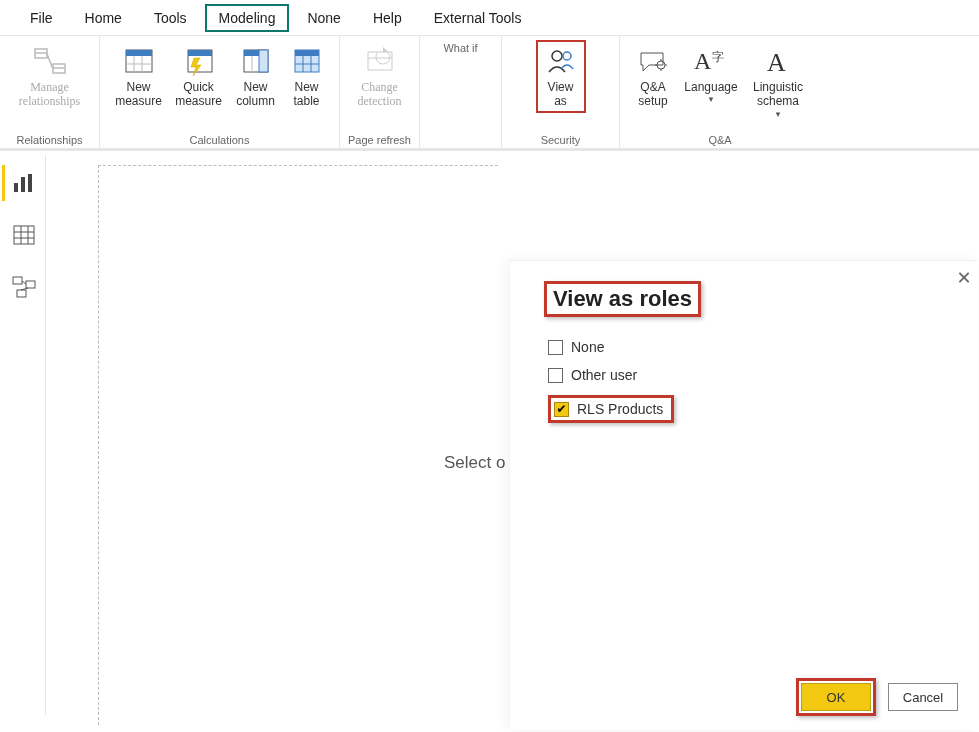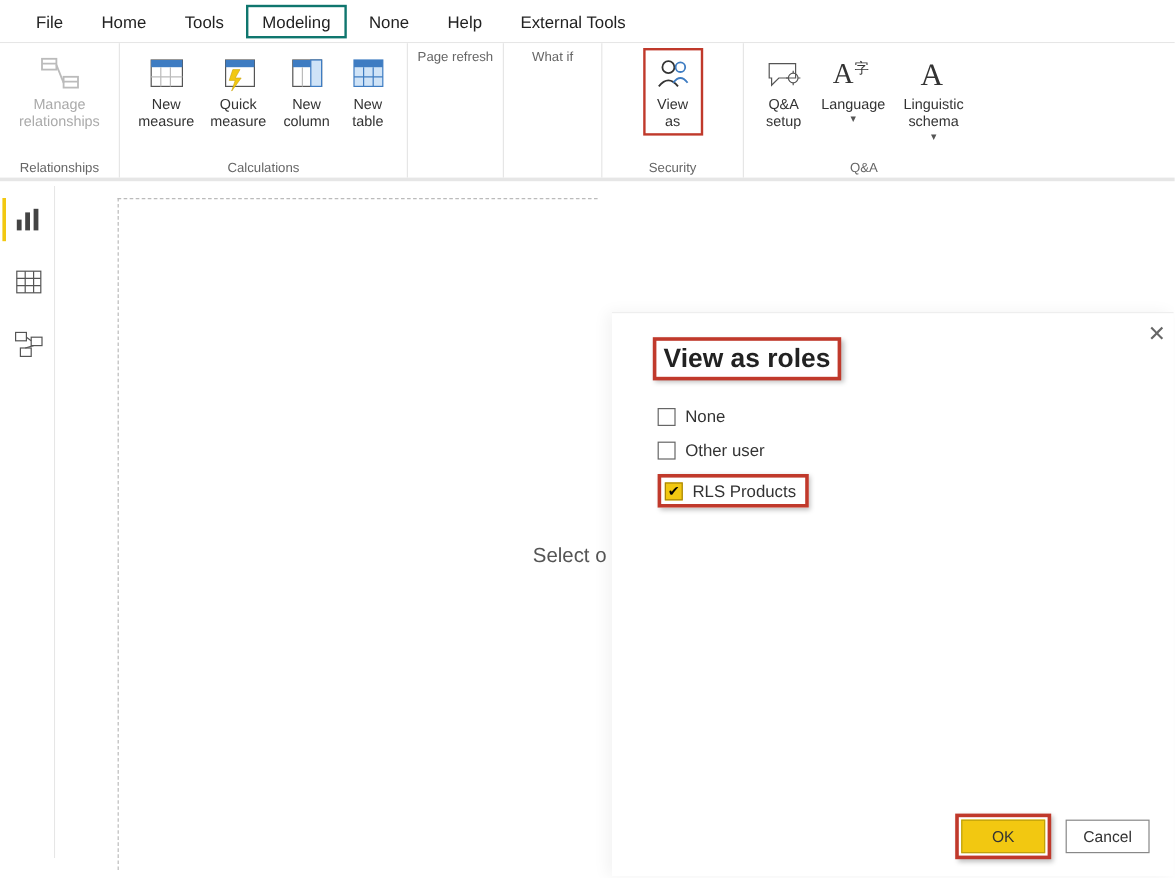--- a/index.html
+++ b/index.html
@@ -68,21 +68,21 @@
     justify-content: flex-start;
     width: 60px;
     padding: 4px 2px;
     cursor: pointer;
     text-align: center;
     font-size: 12px;
     line-height: 1.2;
     color: #333;
     position: relative;
   }
-  .rbtn.disabled { color: #aaa; }
+  .rbtn.disabled { color: #aaa; font-family: Liberation Serif, serif; }
   .rbtn .ico {
     width: 34px; height: 34px;
     display: flex; align-items: center; justify-content: center;
     margin-bottom: 2px;
   }
   .rbtn.highlighted {
     border: 2px solid #c0392b;
     padding: 2px 3px;
   }
   
@@ -288,20 +288,33 @@
           <line x1="3" y1="18" x2="27" y2="18" stroke="#3e7cc2"></line>
             </svg>
         </span>
         <span>New table</span>
       </div>
     </div>
     <div class="rgroup-label">Calculations</div>
   </div>
 
   <div class="rgroup" style="width:80px;">
+    <div class="rbuttons">
+      <div class="rbtn disabled" style="width:72px;">
+        <span class="ico">
+          <svg width="30" height="30">
+              <rect x="3" y="6" width="24" height="18" fill="none" stroke="#ccc"></rect>
+          <line x1="3" y1="12" x2="27" y2="12" stroke="#ccc"></line>
+          <path d="M18 4 a7 7 0 1 1 -5 2" fill="none" stroke="#ccc"></path>
+              <polygon points="18,1 22,5 18,7" fill="#ccc"></polygon>
+            </svg>
+        </span>
+        <span>Change detection</span>
+      </div>
+    </div>
     <div class="rgroup-label">Page refresh</div>
   </div>
 
   <div class="rgroup" style="width:82px;">
     <div class="rgroup-label">What if</div>
   </div>
 
   <div class="rgroup" style="width:118px;">
     <div class="rbuttons">
       <div class="rbtn highlighted" style="width:50px;">

